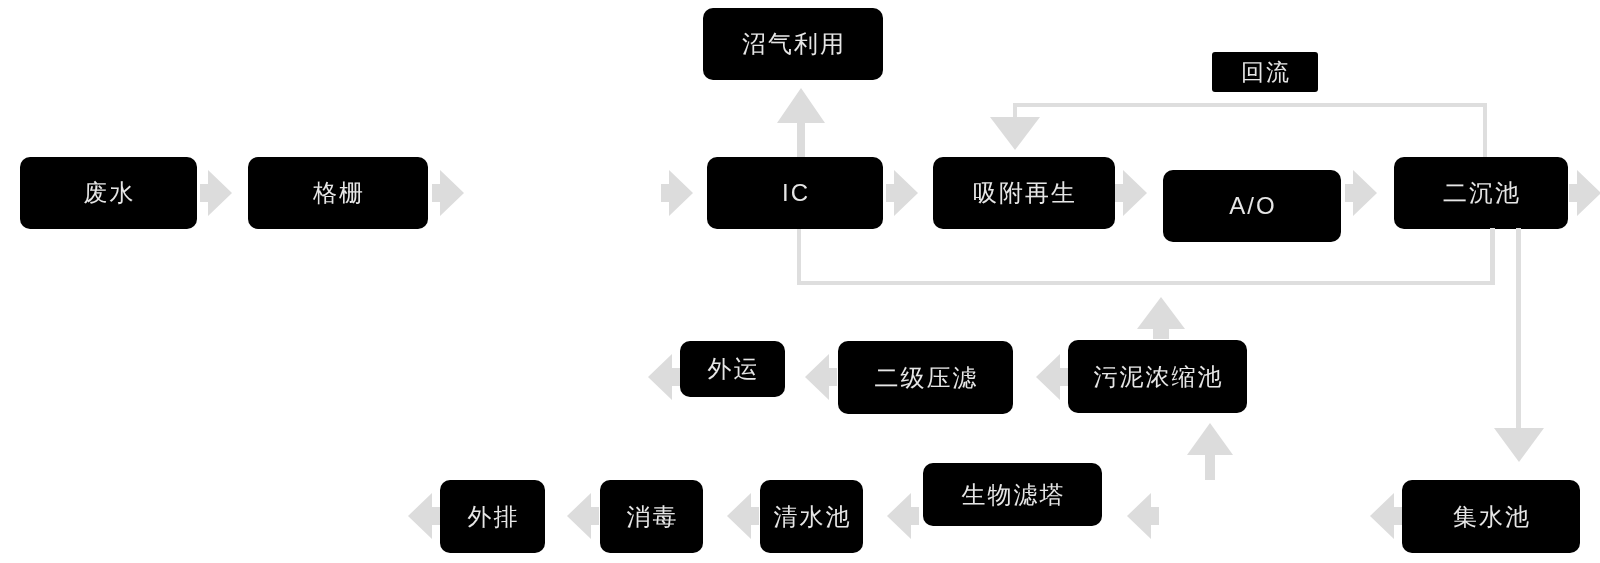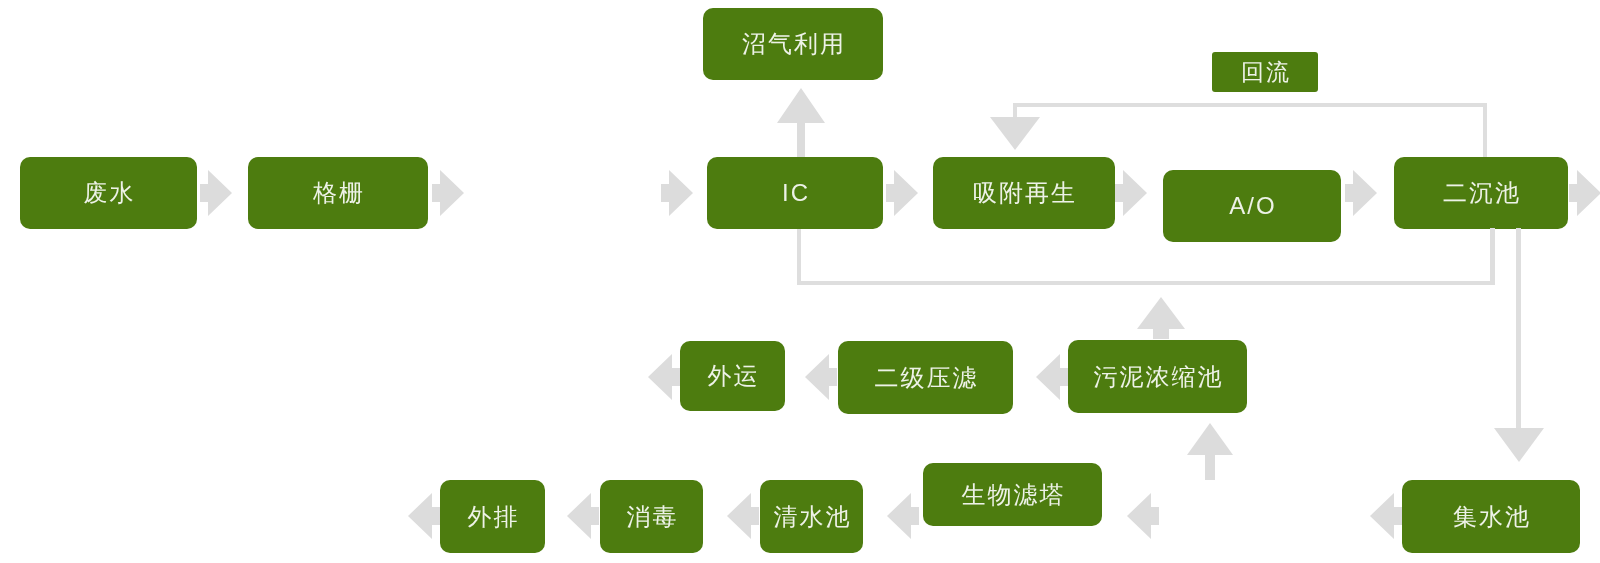--- a/index.html
+++ b/index.html
@@ -1,21 +1,21 @@
 <!DOCTYPE html>
 <html><head>
 <meta charset="utf-8">
 <style>
   html,body{margin:0;padding:0;background:#ffffff;}
   #canvas{
     position:relative;width:1600px;height:563px;overflow:hidden;background:#ffffff;
     font-family:"Liberation Sans","DejaVu Sans",sans-serif;
   }
   .node{
-    position:absolute;background:#4d7c0f;border-radius:10px;
+    position:absolute;background:#000000;border-radius:10px;
     display:flex;align-items:center;justify-content:center;
     color:rgba(255,255,255,0.90);font-size:24px;letter-spacing:2px;
   }
   .node span{transform:translateX(1px);white-space:nowrap;}
   .node.small{border-radius:3px;font-size:23px;}
   .arr{position:absolute;}
   .arr polygon{fill:#dcdcdc;}
   .line{position:absolute;background:#dedede;}
 </style>
 </head>
@@ -100,21 +100,21 @@
     <polygon points="32,14 24,14 24,0 0,23 24,46 24,32 32,32"></polygon>
     </svg>
 
   <div class="node" style="left:838px;top:341px;width:175px;height:73px">
     <span>二级压滤</span>
   </div>
   <svg class="arr" style="left:805px;top:354px" width="32" height="46">
     <polygon points="32,14 24,14 24,0 0,23 24,46 24,32 32,32"></polygon>
     </svg>
 
-  <div class="node" style="left:680px;top:341px;width:105px;height:70px">
+  <div class="node" style="left:680px;top:341px;width:105px;height:56px">
     <span>外运</span>
   </div>
   <svg class="arr" style="left:648px;top:354px" width="32" height="46">
     <polygon points="32,14 24,14 24,0 0,23 24,46 24,32 32,32"></polygon>
     </svg>
 
   <div class="line" style="left:1516px;top:228px;width:5px;height:202px"></div>
   <svg class="arr" style="left:1494px;top:428px" width="50" height="34">
     <polygon points="0,0 50,0 25,34"></polygon>
     </svg>

